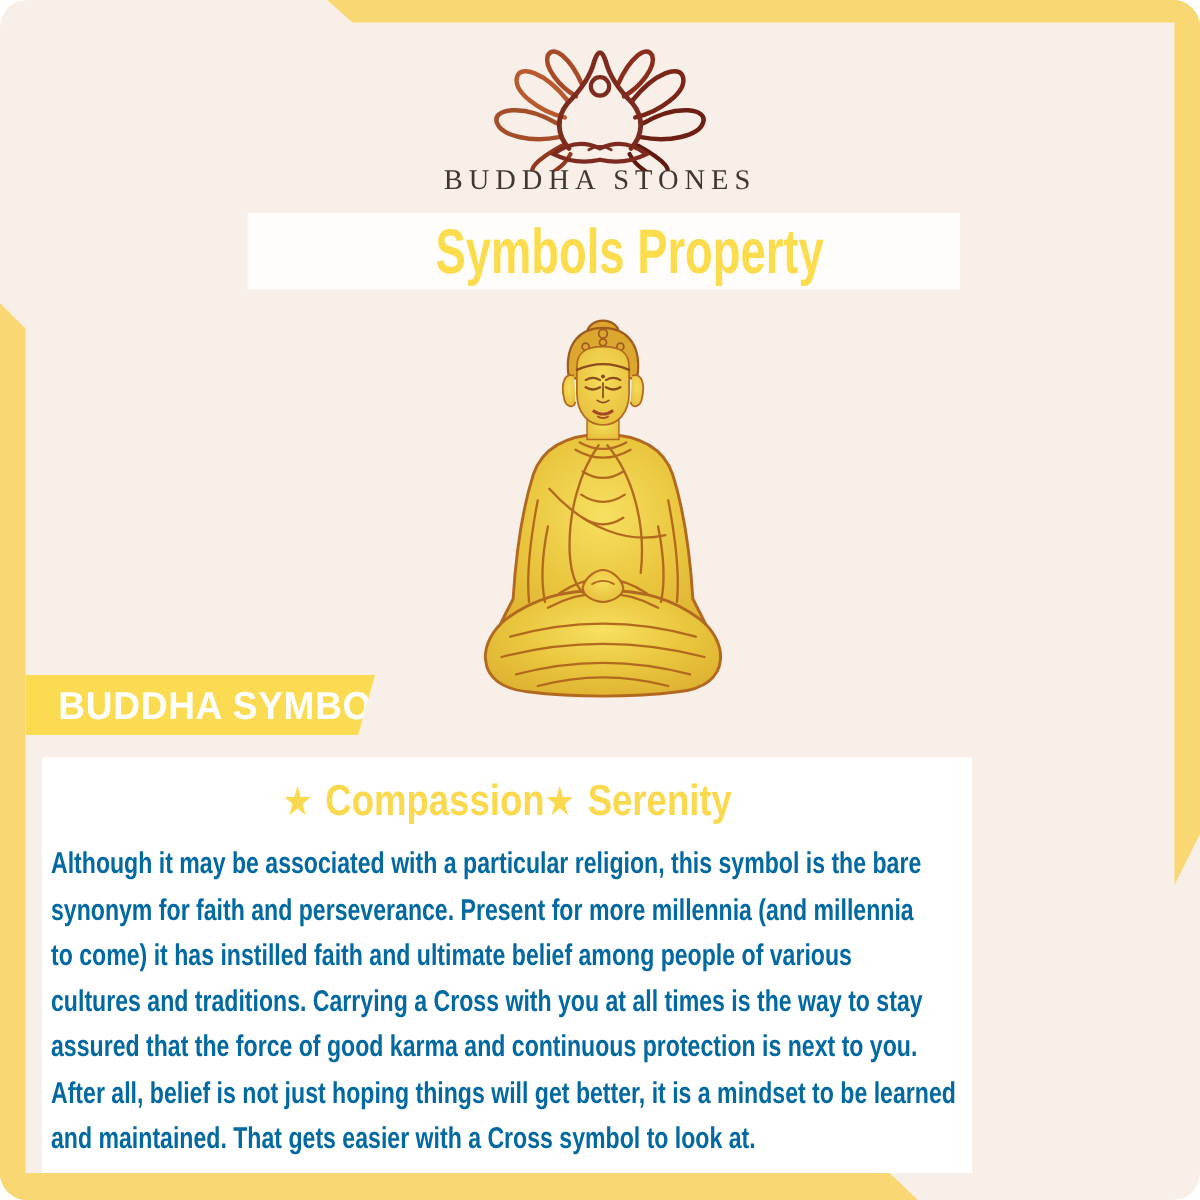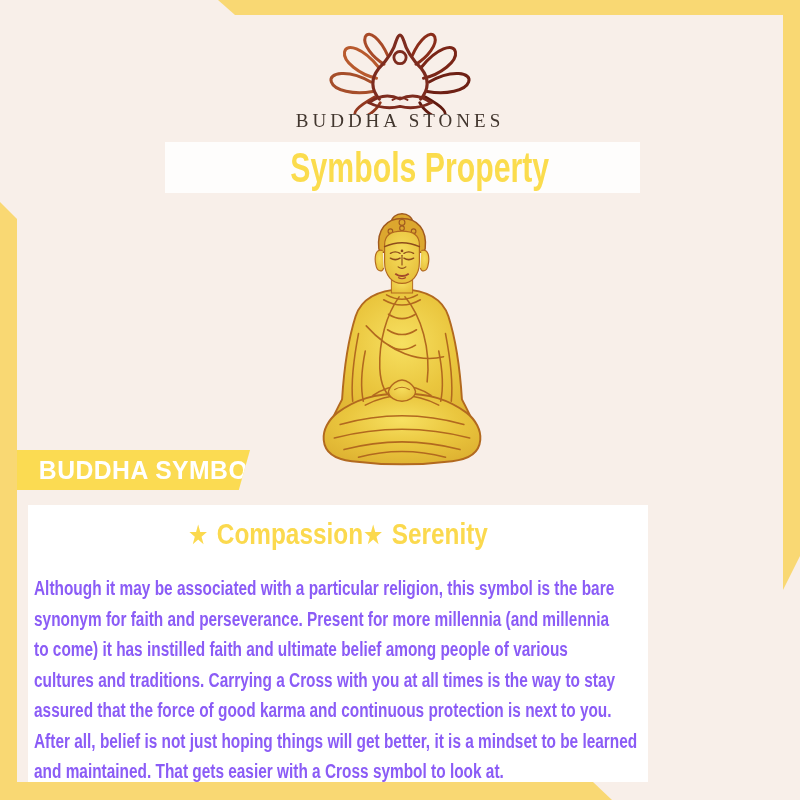--- a/index.html
+++ b/index.html
@@ -1,19 +1,20 @@
 <!DOCTYPE html>
 <html><head>
 <meta charset="utf-8">
 <style>
   html,body{margin:0;padding:0;}
   .stage{
     position:relative;width:800px;height:800px;overflow:hidden;
     background:#f8efe9;
     font-family:"Liberation Sans","DejaVu Sans",sans-serif;
+    border-radius:18px;
   }
   .stage *{box-sizing:border-box;}
   svg{display:block;}
   .bg-decor{position:absolute;inset:0;}
 
   .logo{position:absolute;left:316px;top:20px;width:168px;height:94px;}
 
   .brand{
     position:absolute;left:0;top:110px;width:800px;
     text-align:center;
@@ -52,21 +53,21 @@
     background:#ffffff;
   }
   .traits{
     margin-top:13px;width:100%;text-align:center;
     font-size:29px;font-weight:700;color:#fbd94e;white-space:nowrap;
     transform:scaleX(0.84);transform-origin:50% 50%;
   }
   .traits .star{font-size:27px;}
   .traits .sp{display:inline-block;width:10px;}
   .para{
-    margin-top:22px;padding-left:6px;color:#8b5cf6;
+    margin-top:10px;padding-left:6px;color:#0369a1;
     font-size:20px;font-weight:700;line-height:30.5px;
   }
   .para .line{
     white-space:nowrap;
     transform:scaleX(0.77);transform-origin:0 50%;
     letter-spacing:0px;
   }
 </style>
 </head>
 <body>

